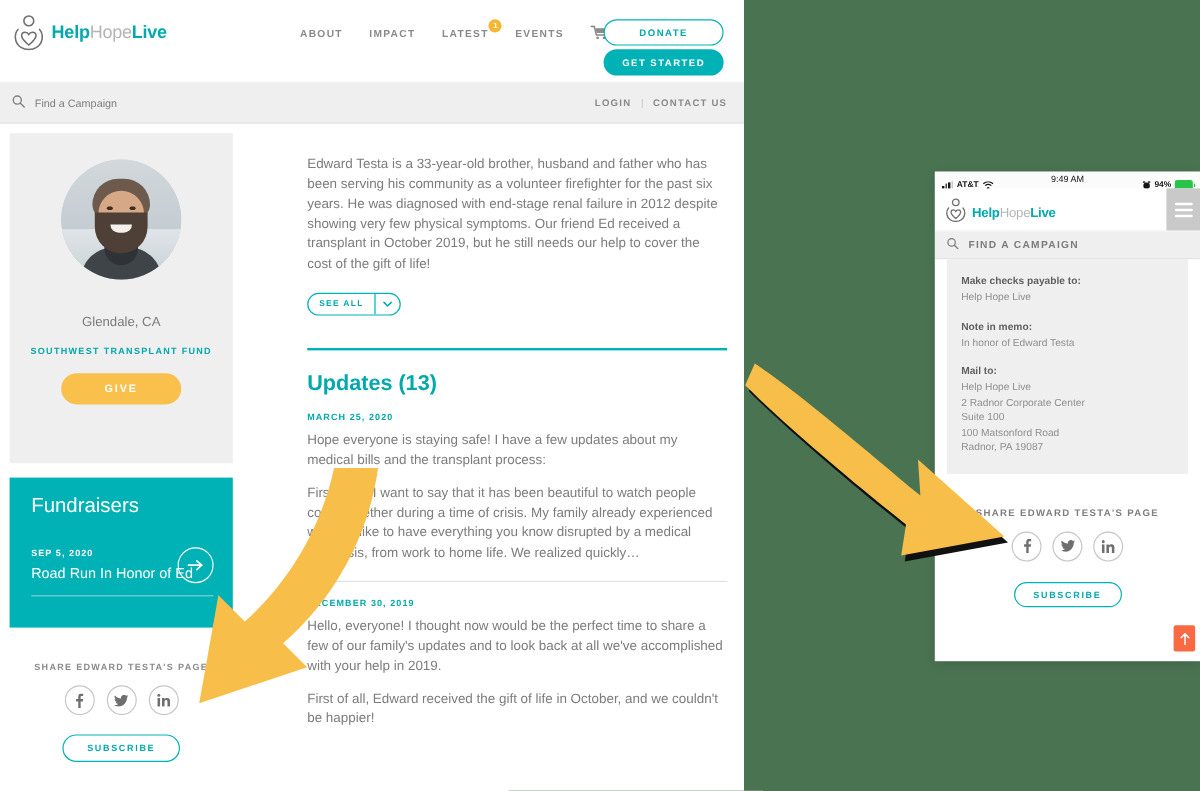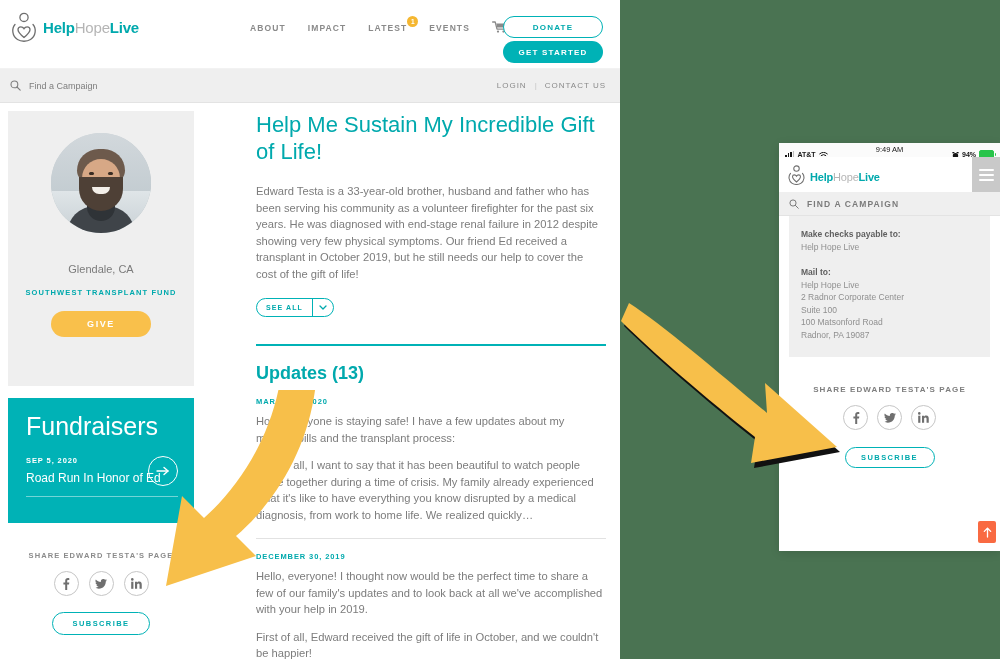--- a/index.html
+++ b/index.html
@@ -52,21 +52,21 @@
     display:flex;align-items:center;justify-content:center;box-sizing:border-box;
   }
 
   .dsearch{
     position:relative;height:33px;background:#efefef;border-bottom:1px solid #e3e3e3;
     display:flex;align-items:center;
   }
   .dsearch .sfield{position:absolute;left:10px;display:flex;align-items:center;gap:8px;}
   .dsearch .sph{color:#7e7e7e;font-size:9px;}
   .dsearch .sright{position:absolute;right:14px;display:flex;align-items:center;gap:8px;}
-  .dsearch .sright a{color:#8a8a8a;font-size:8px;letter-spacing:1px;font-weight:normal;text-decoration:none;}
+  .dsearch .sright a{color:#8a8a8a;font-size:8px;letter-spacing:1px;font-weight:bold;text-decoration:none;}
   .dsearch .sep{color:#c5c5c5;font-size:8px;}
 
   
   .dbody{position:relative;}
   .profile-card{
     position:absolute;left:8px;top:8px;width:186px;height:275px;background:#efefef;
   }
   .avatar{
     position:absolute;left:43px;top:22px;width:100px;height:100px;border-radius:50%;
     overflow:hidden;background:linear-gradient(160deg,#cfd6da 0%,#b9c3c8 55%,#aeb8bd 100%);
@@ -87,21 +87,21 @@
   .p-fund{position:absolute;left:0;right:0;top:177px;text-align:center;color:#00a9ad;font-size:7.5px;letter-spacing:1.1px;font-weight:bold;}
   .btn-give{
     position:absolute;left:43px;top:200px;width:100px;height:26px;border-radius:13px;
     background:#f9c04b;color:#fff;font-size:9px;letter-spacing:1.6px;font-weight:bold;
     display:flex;align-items:center;justify-content:center;
   }
 
   .fund-card{
     position:absolute;left:8px;top:295px;width:186px;height:125px;background:#00b2b6;color:#fff;
   }
-  .fund-title{position:absolute;left:18px;top:14px;font-size:25px;font-weight:normal;color:#fff;}
+  .fund-title{position:absolute;left:18px;top:14px;font-size:17px;font-weight:normal;color:#fff;}
   .fund-date{position:absolute;left:18px;top:58px;font-size:7.5px;letter-spacing:0.9px;font-weight:bold;color:#fff;}
   .fund-name{position:absolute;left:18px;top:73px;font-size:12px;color:#fff;}
   .fund-arrow{
     position:absolute;right:16px;top:58px;width:28px;height:28px;border-radius:50%;
     border:1.6px solid #fff;display:flex;align-items:center;justify-content:center;
   }
   .fund-rule{position:absolute;left:18px;right:16px;top:98px;height:1px;background:rgba(255,255,255,.45);}
 
   .share-block{position:absolute;left:8px;top:448px;width:186px;text-align:center;}
   .share-label{color:#8b8b8b;font-size:7.5px;letter-spacing:1.1px;font-weight:bold;}
@@ -303,21 +303,20 @@
                 <rect x="0.2" y="3.7" width="2.2" height="7.1" fill="#6f6f6f"></rect>
                 <circle cx="1.3" cy="1.4" r="1.3" fill="#6f6f6f"></circle>
                 <path d="M4 3.7h2.1v1h.03c.3-.55.99-1.13 2.04-1.13 2.18 0 2.58 1.4 2.58 3.23v3.98H8.55V7.24c0-.79-.02-1.81-1.12-1.81-1.12 0-1.29.86-1.29 1.75v3.6H4z" fill="#6f6f6f"></path>
               </svg>
           </div>
         </div>
         <div class="btn-subscribe">SUBSCRIBE</div>
       </div>
 
       <div class="article">
-        <h1 class="a-title">Help Me Sustain My Incredible Gift of Life!</h1>
         <p class="a-body">Edward Testa is a 33-year-old brother, husband and father who has been serving his community as a volunteer firefighter for the past six years. He was diagnosed with end-stage renal failure in 2012 despite showing very few physical symptoms. Our friend Ed received a transplant in October 2019, but he still needs our help to cover the cost of the gift of life!</p>
         <div class="btn-seeall">
           <span class="lbl">SEE ALL</span>
           <span class="car">
             <svg width="8" height="5" viewBox="0 0 8 5">
                 <polyline points="1,1 4,4 7,1" fill="none" stroke="#00a9ad" stroke-width="1.3" stroke-linecap="round" stroke-linejoin="round"></polyline>
               </svg>
           </span>
         </div>
 
@@ -402,20 +401,24 @@
           <line x1="7" y1="7" x2="10.2" y2="10.2" stroke="#7b7b7b" stroke-width="1.1" stroke-linecap="round"></line>
         </svg>
       </span>
       <span class="txt">FIND A CAMPAIGN</span>
     </div>
 
     <div class="ph-panel">
       <div class="grp">
         <div class="ph-k">Make checks payable to:</div>
         <div class="ph-v">Help Hope Live</div>
+      </div>
+      <div class="grp">
+        <div class="ph-k">Note in memo:</div>
+        <div class="ph-v">In honor of Edward Testa</div>
       </div>
       <div class="grp">
         <div class="ph-k">Mail to:</div>
         <div class="ph-v" style="white-space:pre-line">Help Hope Live
 2 Radnor Corporate Center
 Suite 100
 100 Matsonford Road
 Radnor, PA 19087</div>
       </div>
     </div>

